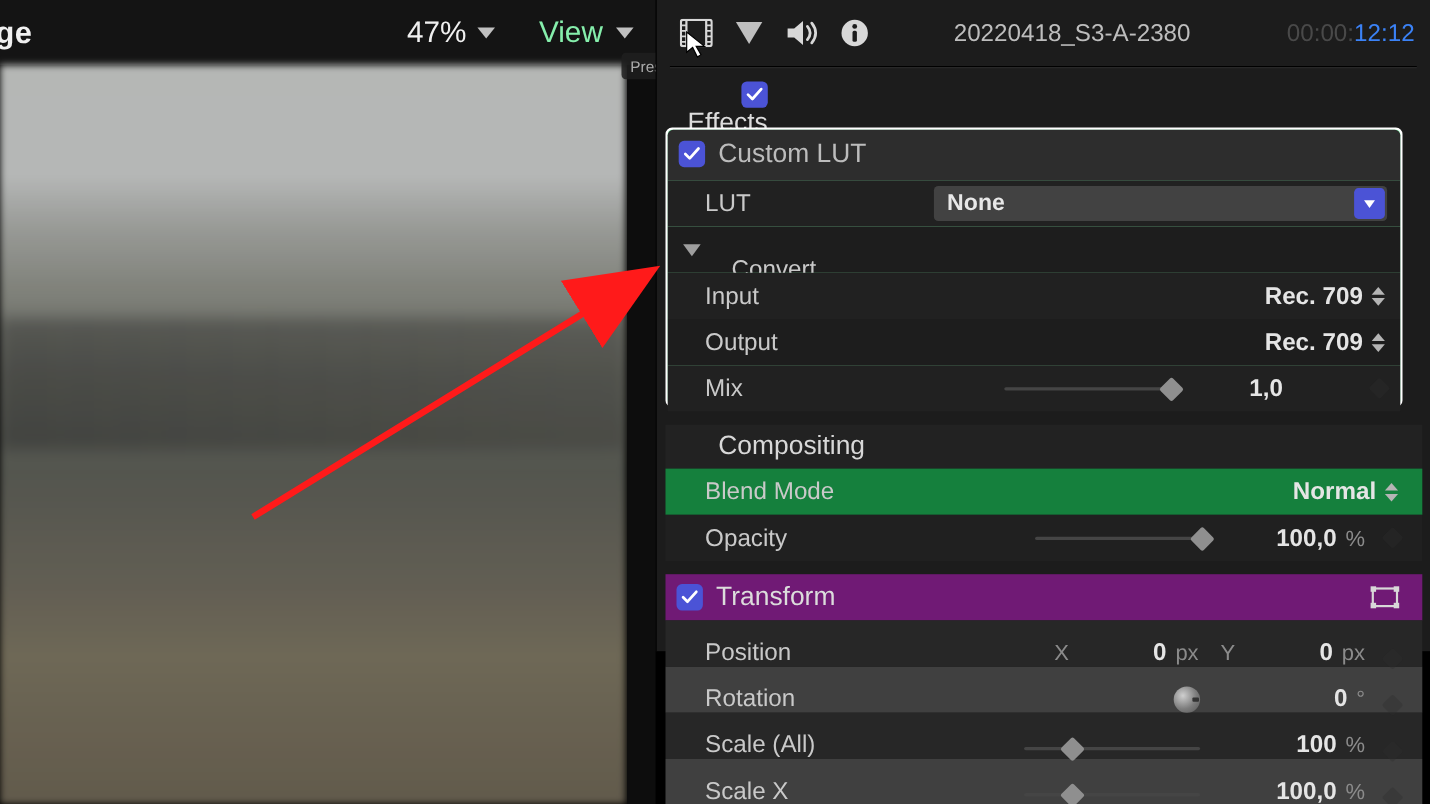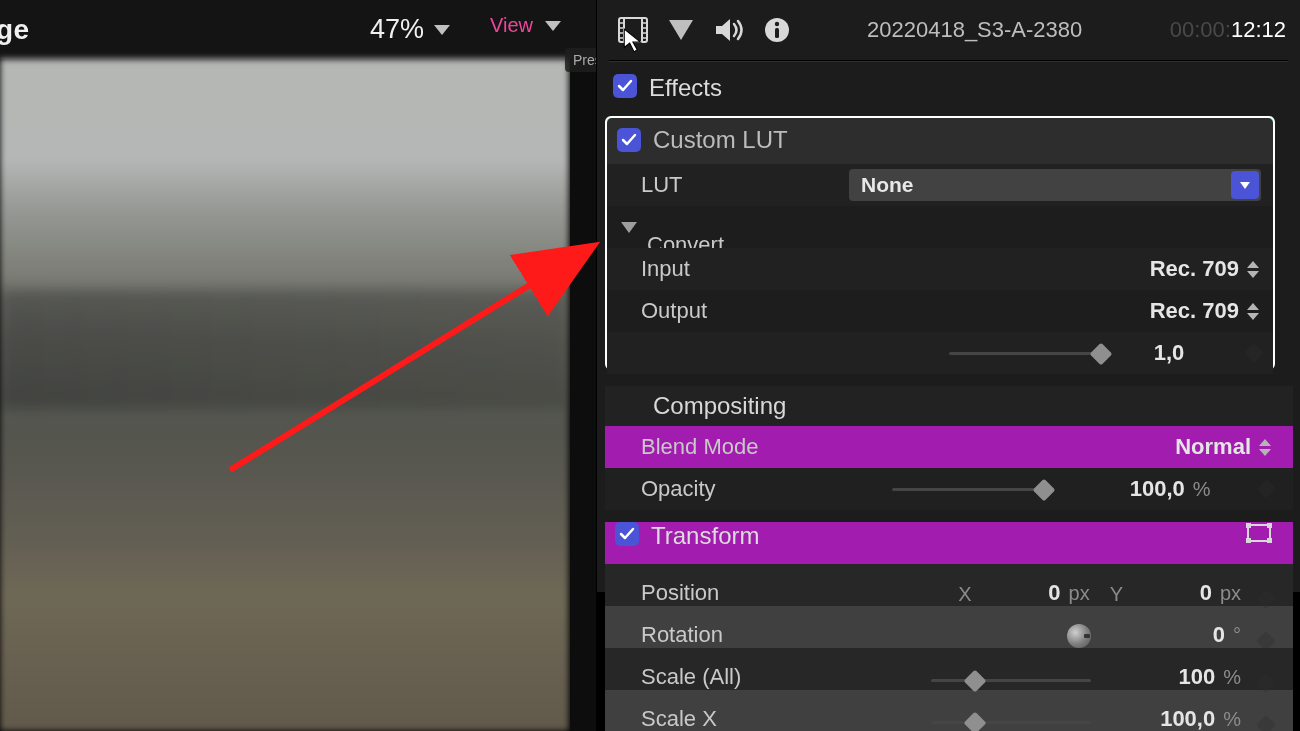--- a/index.html
+++ b/index.html
@@ -44,21 +44,21 @@
     cursor: default;
   }
   .chev-down {
     width: 0; height: 0;
     border-left: 8px solid transparent;
     border-right: 8px solid transparent;
     border-top: 10px solid #c0c0c0;
   }
   .view-menu {
     position: absolute; left: 490px; top: 14px;
-    font-size: 20px; font-weight: 400; color: #ec4899;
+    font-size: 27px; font-weight: 400; color: #86efac;
     display: flex; align-items: center; gap: 12px;
     cursor: default;
   }
 
   .viewer-canvas {
     position: absolute; left: 0; top: 59px; width: 570px; height: 672px;
     background:
       linear-gradient(180deg,
         #c9cbc9 0%, #c9cbca 15%,
         #a9aba7 22%, #8f9189 30%,
@@ -116,58 +116,59 @@
   .strip-icon svg, .tri-icon svg, .speaker-icon svg, .info-icon svg { display:block; }
   .clip-name {
     margin-left: 64px;
     font-size: 22px; color: #bdbdbd;
   }
   .timecode {
     margin-left: auto;
     font-size: 22px; font-variant-numeric: tabular-nums;
     color: #494949;
   }
-  .timecode .bright { color: #ffffff; }
+  .timecode .bright { color: #3b82f6; }
   .insp-divider {
     position:absolute; left:12px; right:12px; top:60px; height:1px;
     background:#000;
     box-shadow: 0 1px 0 #303030;
   }
   .cb {
     width: 24px; height: 24px; border-radius: 5px;
     background: var(--accent);
     display:inline-flex; align-items:center; justify-content:center;
     flex: none;
   }
   .cb svg { display:block; }
   .sec-title { font-size: 24px; color: #dcdcdc; margin-left: 12px; }
 
   .effects-hdr {
     position: absolute; left: 16px; top: 74px;
-    display: flex; align-items: flex-start;
+    display: flex; align-items: flex-end; flex-direction: column;
   }
 
   
   .lut-block {
     position: absolute; left: 8px; top: 116px; width: 670px; height: 254px;
     border: 2px solid #fff; border-radius: 6px;
     background: #86efac;
   }
   .lut-header {
     display:flex; align-items:center;
     padding: 8px 10px 10px 10px;
     background: #2d2d2d; border-top-left-radius: 5px; border-top-right-radius:5px;
   }
   .lut-header .sec-title { color: #bcbcbc; }
   .row {
     display:flex; align-items:center;
     height: 42px;
     padding: 0 12px 0 34px;
     position: relative;
     background: #212121;
+    gap: 18px;
   }
   .row.alt { background: #1d1d1d; }
   .row .label { font-size: 22px; color: #c9c9c9; flex: 0 0 170px; }
   .row .wide-label { font-size: 22px; color: #c9c9c9; margin-top: 36px; }
   .lut-select {
     position: relative;
     margin-left: auto;
     width: 412px; height: 32px;
     background: #424242;
     border-radius: 4px;
@@ -230,29 +231,29 @@
   .comp-block { position:absolute; left:8px; top:386px; width:688px; }
   .comp-hdr {
     height:40px; display:flex; align-items:center; padding-left:36px;
     background:#222;
   }
   .comp-hdr .sec-title { font-weight:500; color:#d8d8d8; }
   .comp-row {
     height:42px; display:flex; align-items:center;
     padding: 0 20px 0 36px;
   }
-  .comp-row.alt0 { background:#a21caf; }
-  .comp-row.alt1 { background:#202020;gap:31px; }
+  .comp-row.alt0 { background:#15803d; }
+  .comp-row.alt1 { background:#202020; }
   .comp-row .label { font-size:22px; color:#c9c9c9; flex:0 0 220px; }
 
   
   .trans-block { position:absolute; left:8px; top:522px; width:688px; }
   .trans-hdr {
-    height:42px; display:flex; padding:0 20px 0 10px;
-    background:#a21caf;
+    height:42px; display:flex; align-items:center; padding:0 20px 0 10px;
+    background:#701a75;
   }
   .crop-icon {
     margin-left:auto;
     width:28px; height:22px;
   }
   .trans-row {
     height:42px; display:flex; align-items:flex-end;
     padding:0 20px 0 36px;
   }
   .trans-row.alt0 { background:#272727; }
@@ -401,20 +402,21 @@
       <span class="label">Output</span>
       <div class="val-right">
         <span>Rec. 709</span>
         <span class="stepper">
               <span class="up"></span>
               <span class="dn"></span>
             </span>
       </div>
     </div>
     <div class="row">
+      <span class="label">Mix</span>
       <div class="slider">
         <div class="track"></div>
         <div class="knob" style="left:144px"></div>
       </div>
       <span class="mix-val">1,0</span>
       <span class="kf-dot"></span>
     </div>
   </div>
 
   <div class="comp-block">

